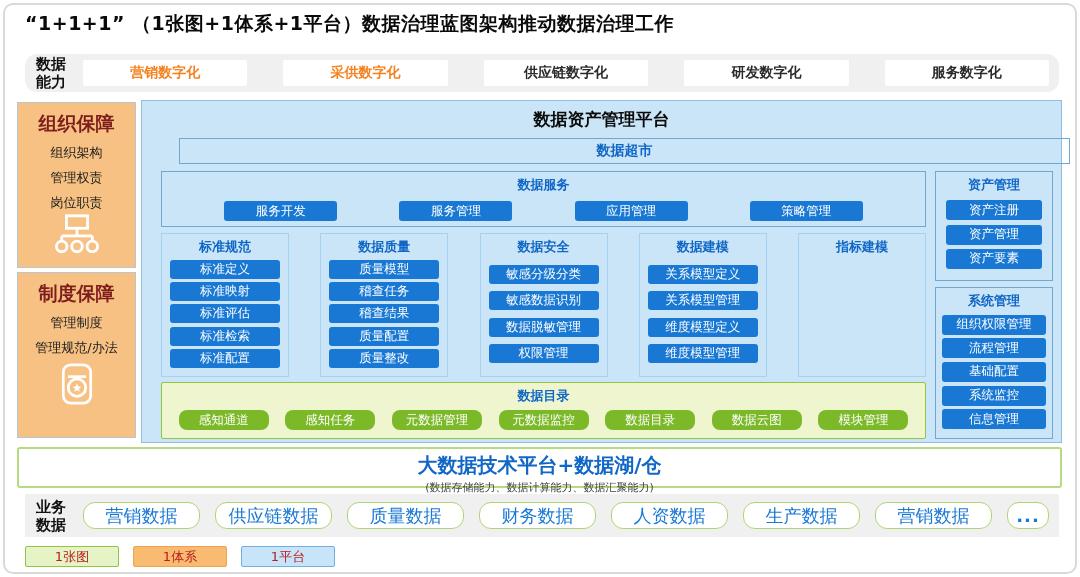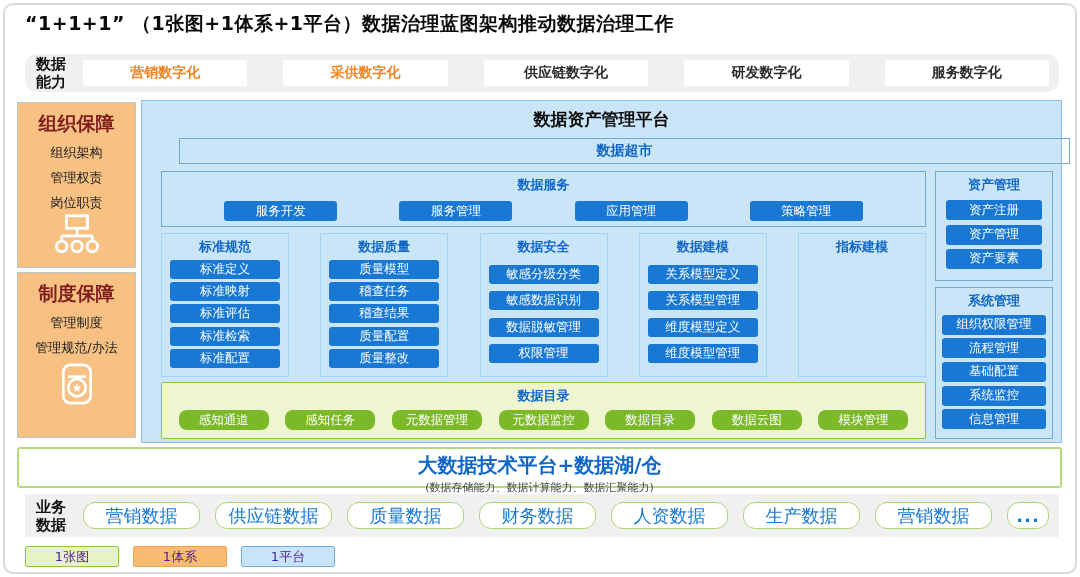--- a/index.html
+++ b/index.html
@@ -85,21 +85,21 @@
     background:#F0F0F0; display:flex; align-items:center; }
   .biz-items { flex:1; display:flex; gap:15px; margin:0 10px 0 14px; align-items:center; }
   .biz-pill { flex:1; height:27px; background:#fff; border:1.5px solid #AED571;
     border-radius:12px; display:flex; align-items:center; justify-content:center;
     font-size:18px; color:#1878D4; white-space:nowrap; }
   .biz-pill.small { flex:0 0 42px; font-weight:bold; letter-spacing:1px; }
 
   
   .legend { position:absolute; left:25px; top:546px; display:flex; gap:14px; }
   .legend-item { width:94px; height:21px; display:flex; align-items:center;
-    justify-content:center; font-size:13px; color:#4c1d95; border-radius:2px; }
+    justify-content:center; font-size:13px; color:#b91c1c; border-radius:2px; }
   .legend-green  { background:#E6F3C6; border:1.5px solid #8FC640; }
   .legend-orange { background:#F8BB71; border:1.5px solid #EFA24F; }
   .legend-blue   { background:#C8E4F8; border:1.5px solid #6FB0E0; }
 </style>
 </head>
 <body>
 
 <div class="frame"></div>
 
 <div class="page-title">“1+1+1”  （1张图+1体系+1平台）数据治理蓝图架构推动数据治理工作</div>

